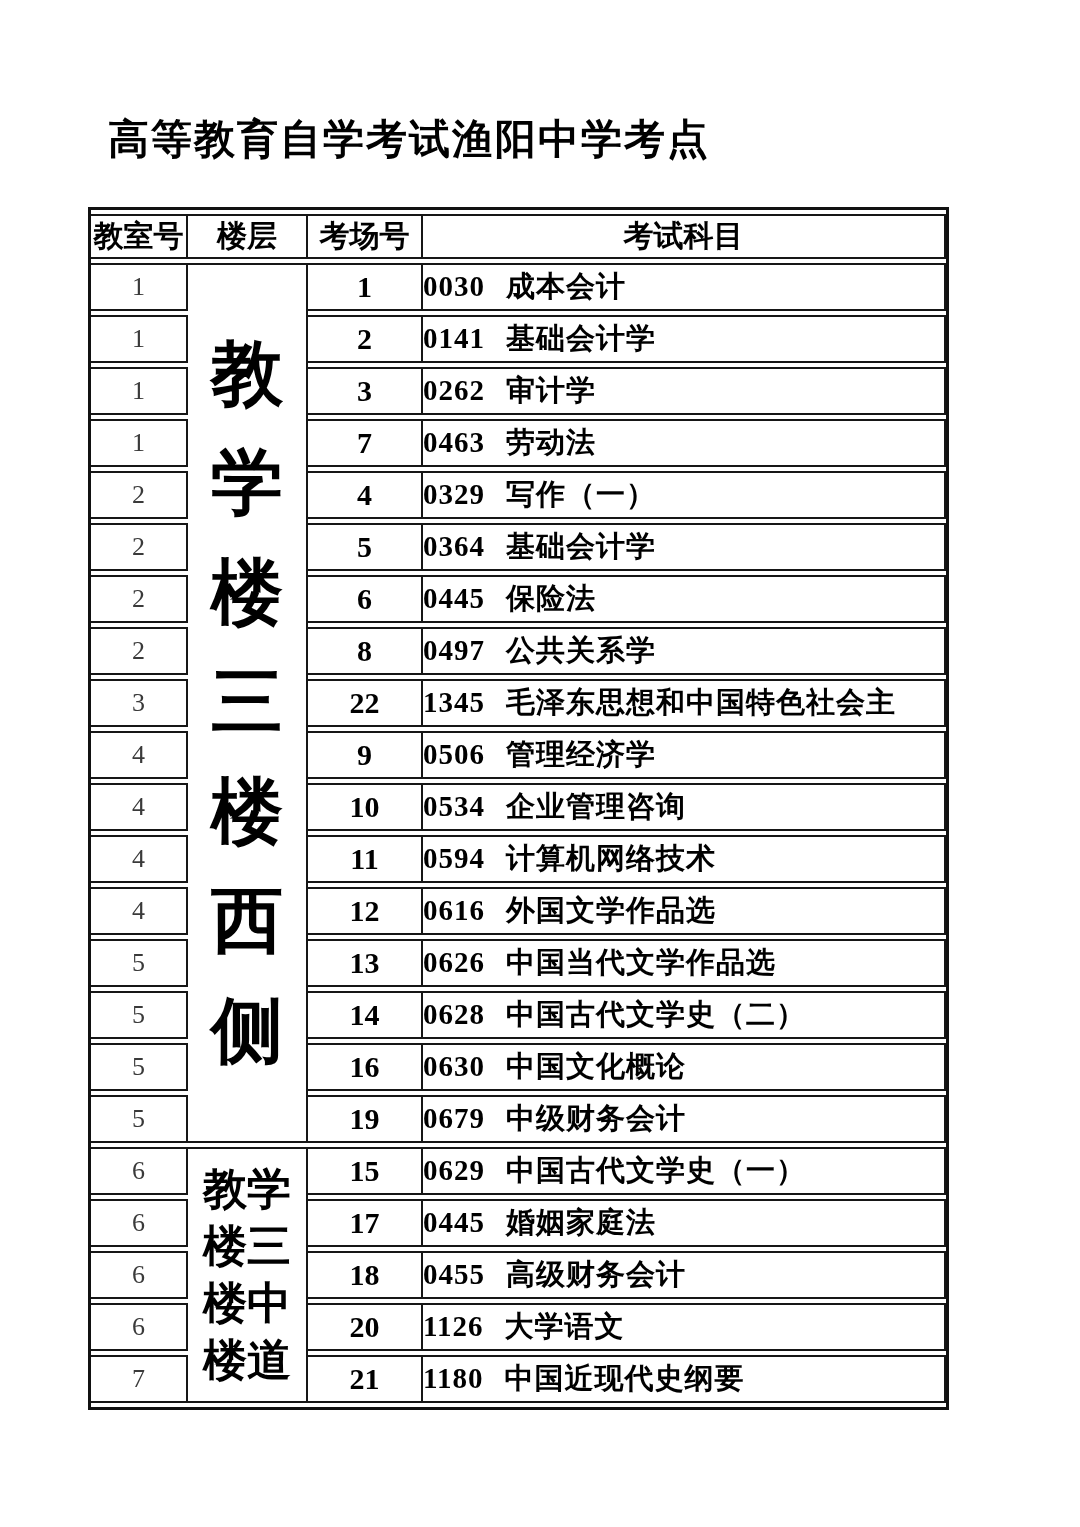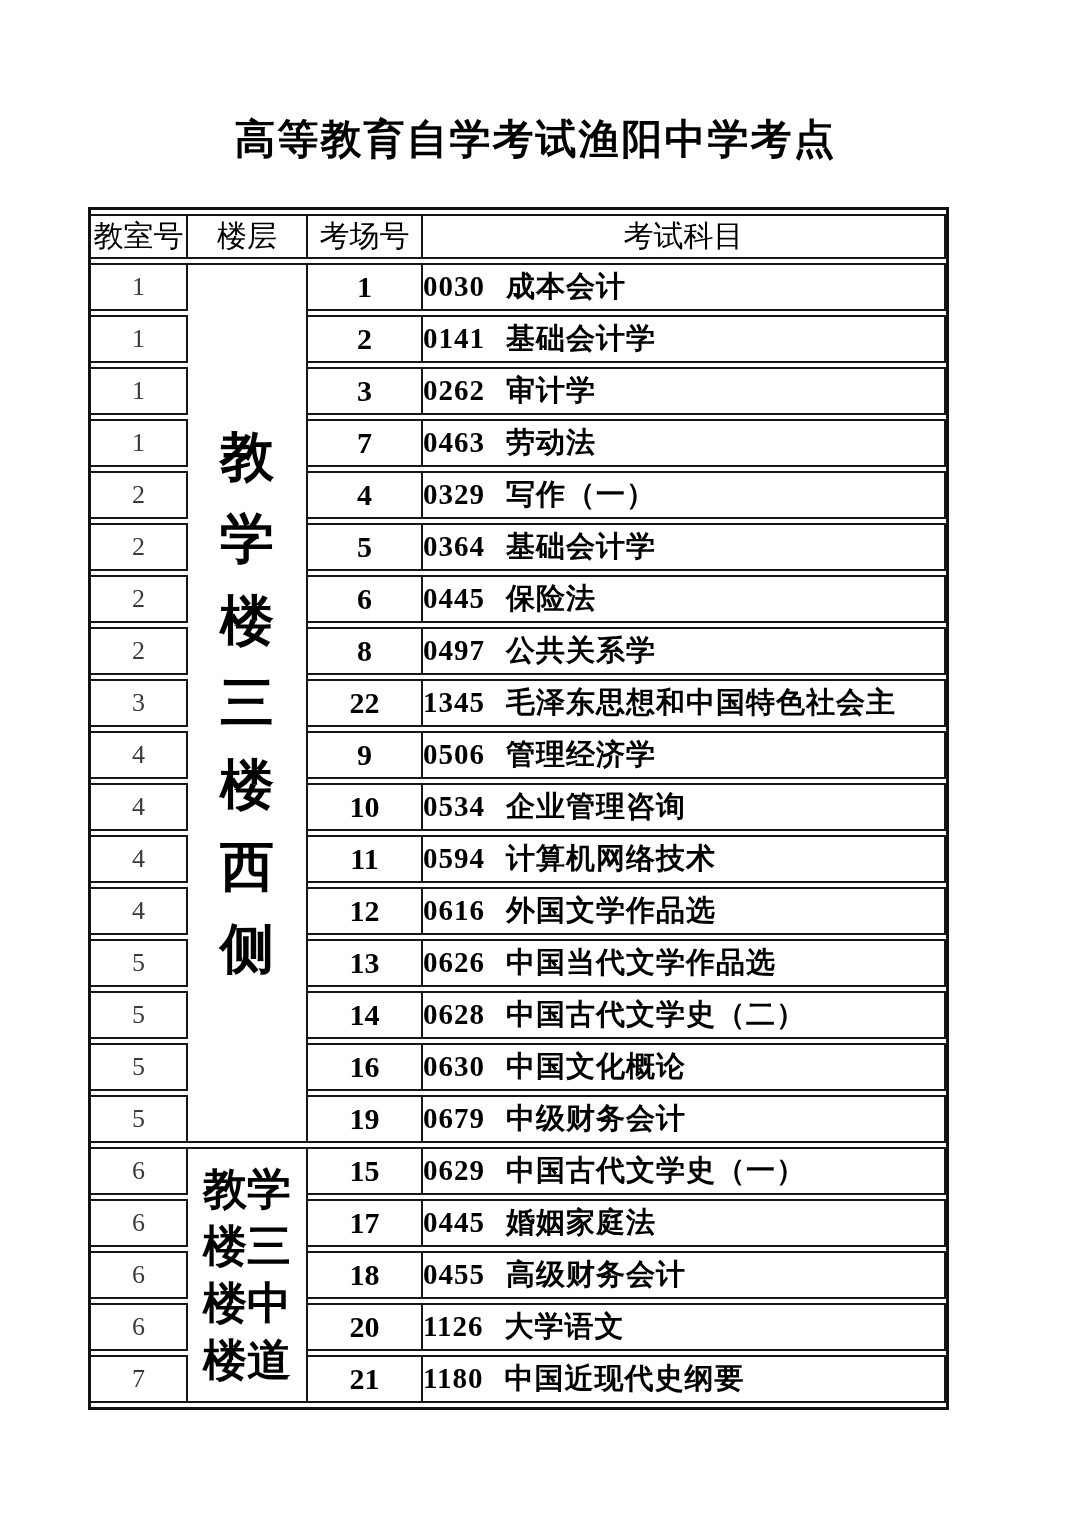--- a/index.html
+++ b/index.html
@@ -6,21 +6,20 @@
   .page {
     position:relative;
     width:1080px; height:1527px;
     background:#ffffff;
     font-family:"Liberation Serif","DejaVu Serif",serif;
     color:#000;
     overflow:hidden;
   }
   .title {
     position:absolute; left:108px; top:112px; width:855px;
-    text-align:center;
     font-size:41px; font-weight:bold;
     letter-spacing:2px;
     white-space:nowrap;
   }
   .date {
     position:absolute; left:214px; top:172px;
     font-size:30px; white-space:nowrap;
   }
   .session {
     position:absolute; left:664px; top:172px;
@@ -37,33 +36,33 @@
   }
   .sched th, .sched td {
     border:2px solid #161616;
     border-left:none;
     padding:0;
     vertical-align:middle;
     overflow:hidden;
   }
   .sched th {
     height:36px;
-    font-size:30px; font-weight:normal;
+    font-size:30px; font-weight:bold;
     text-align:center;
     white-space:nowrap;
   }
   .sched td { height:44px; }
   .c-classroom { text-align:center; font-size:26px; color:#3a3a3a; }
   .c-room { text-align:center; font-size:30px; font-weight:bold; }
   .c-subject { font-size:29px; padding-left:7px; white-space:nowrap;font-weight:bold; }
   .c-subject .code { letter-spacing:1px; }
   .c-subject .name { margin-left:21px; letter-spacing:1px; }
   td.floor-a .floor-text {
     width:1em; margin:0 auto;
-    font-size:54px; font-weight:bold;
+    font-size:72px; font-weight:bold;
     line-height:1.52;
     word-break:break-all;
     text-align:left;
   }
   td.floor-b .floor-text {
     width:2em; margin:0 auto;
     font-size:44px; font-weight:bold;
     line-height:1.3;
     word-break:break-all;
     text-align:left;

